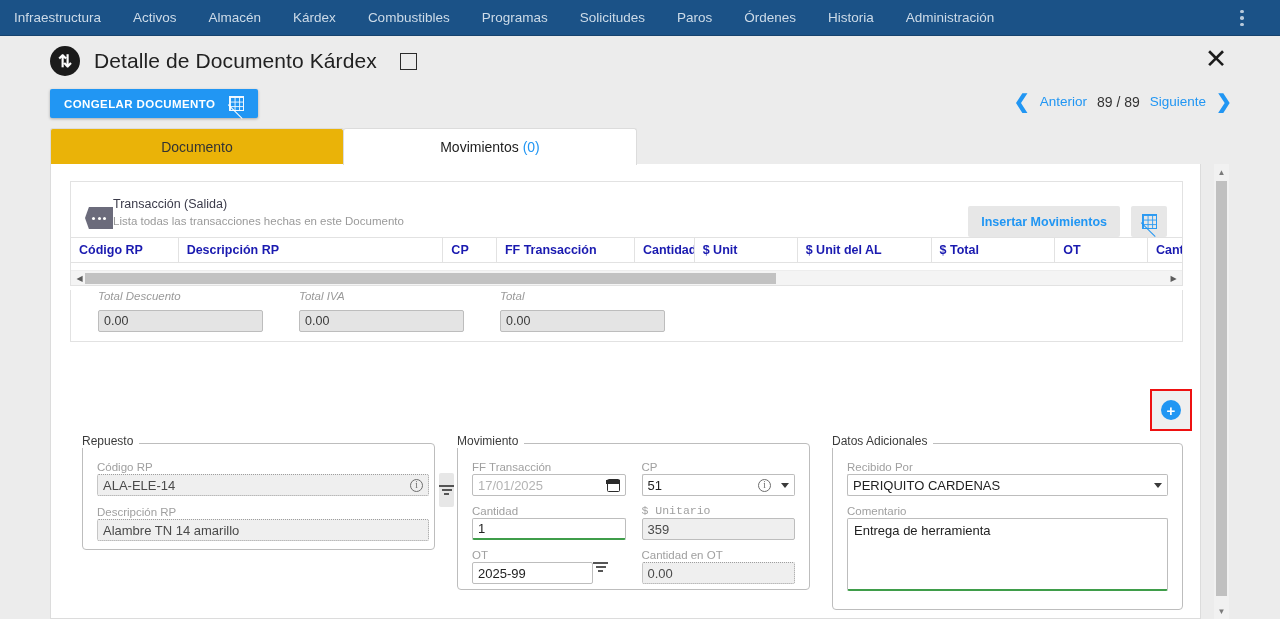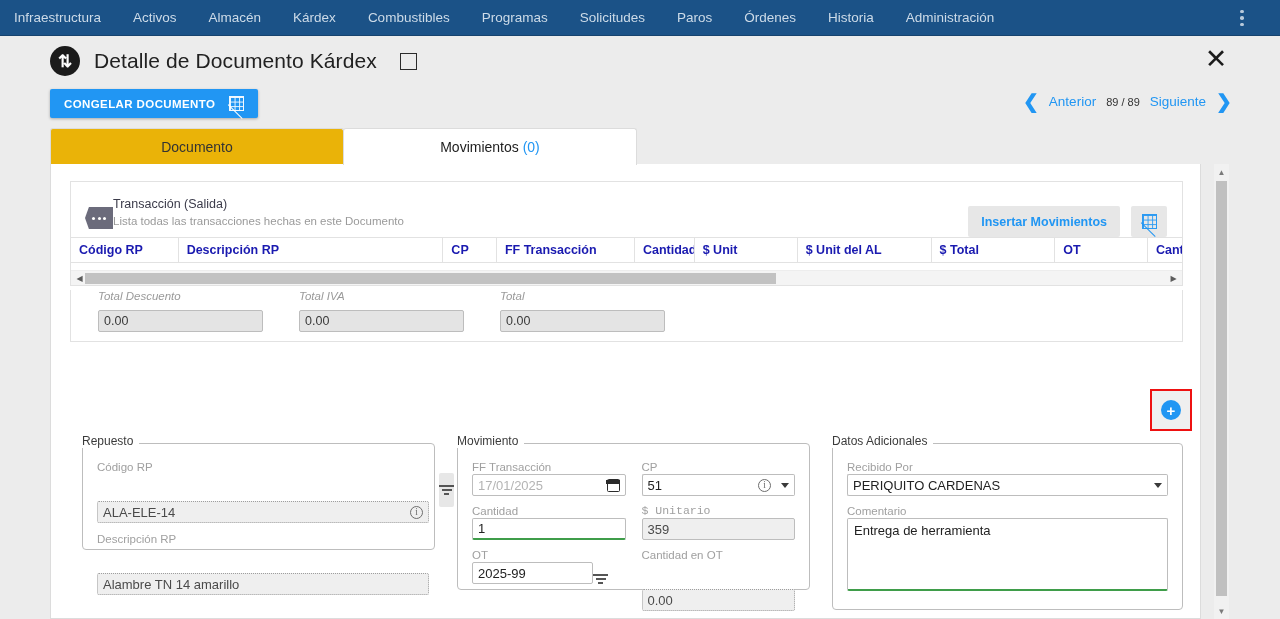--- a/index.html
+++ b/index.html
@@ -109,21 +109,21 @@
   #pager {
     position: absolute; right: 48px; top: 56px;
     display: flex; align-items: center; gap: 10px;
     font-size: 13.5px;
   }
   #pager .chev {
     color: #2196f3; font-size: 19px; font-weight: bold;
     cursor: pointer; line-height: 1;
   }
   #pager .plink { color: #2196f3; cursor: pointer; }
-  #pager #page-count { color: #333; font-size: 11px; }
+  #pager #page-count { color: #333; font-size: 14px; }
 
   
   #tabs {
     position: absolute; left: 50px; top: 128px;
     width: 1150px; height: 37px;
     display: flex;
   }
   .tab {
     width: 294px; height: 37px;
     display: flex; align-items: center; justify-content: center;
@@ -280,21 +280,21 @@
   }
   .f-label { font-size: 11.5px; color: #a0a0a0; line-height: 14px; }
   .f-box {
     border: 1px solid #bdbdbd; border-radius: 2px;
     background: #fff; height: 22px;
     display: flex; align-items: center;
     font-size: 13px; color: #222;
     padding: 0 5px;
     font-family: "Liberation Sans", sans-serif;
   }
-  .f-box.dotted { border-style: dotted; border-color: #9e9e9e; margin-top: 27px; }
+  .f-box.dotted { border-style: dotted; border-color: #9e9e9e; }
   .f-box.readonly { background: #efefef; color: #4a4a4a; }
   .f-box.greenline { border-bottom: 2px solid #3f9d4a; }
   .f-box .val { flex: 1; overflow: hidden; white-space: nowrap; }
   .f-box .muted { color: #b4b4b4; }
   .ico-i {
     width: 13px; height: 13px; border-radius: 50%;
     border: 1.2px solid #6d6d6d; color: #6d6d6d;
     font-size: 9.5px; line-height: 11px; text-align: center;
     font-family: "Liberation Serif", serif;
     cursor: pointer; flex: none;
@@ -522,21 +522,21 @@
           <div class="f-label">FF Transacción</div>
           <div class="f-box">
             <span class="val muted">17/01/2025</span>
             <span class="cal-glyph"></span>
           </div>
           <div class="f-label" style="margin-top:8px;">Cantidad</div>
           <div class="f-box greenline">
             <span class="val">1</span>
           </div>
           <div class="f-label" style="margin-top:8px;">OT</div>
-          <div style="display:flex; align-items:flex-end; ">
+          <div style="display:flex; align-items:flex-start; ">
             <div class="f-box" style="width:121px;">
               <span class="val">2025-99</span>
             </div>
             <span class="filter-glyph">
                 <i></i>
                 <i></i>
                 <i></i>
               </span>
           </div>
         </div>

